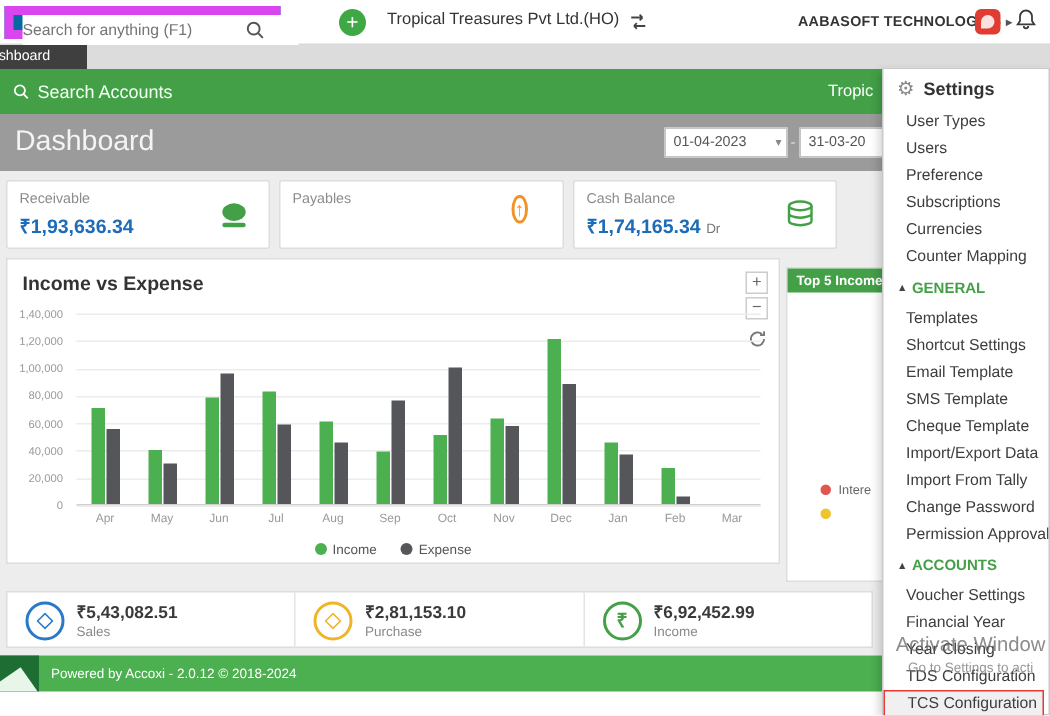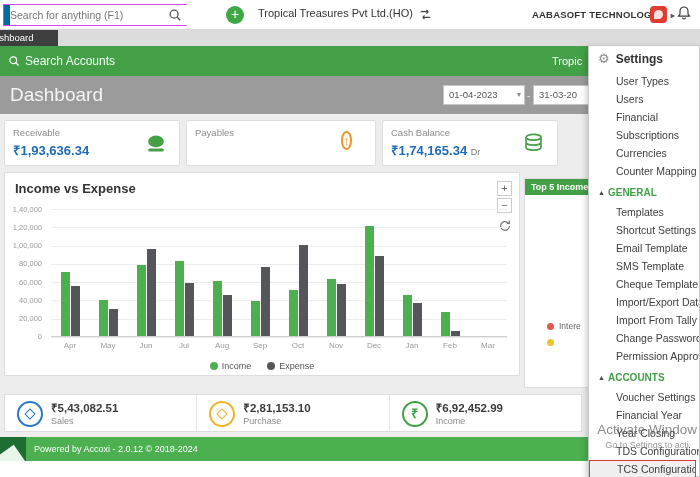--- a/index.html
+++ b/index.html
@@ -1,21 +1,21 @@
 <!DOCTYPE html>
 <html><head>
 <meta charset="utf-8">
 <style>
   * { margin:0; padding:0; box-sizing:border-box; }
   body { background:#fff; font-family:"Liberation Sans", sans-serif; }
   #app { position:relative; width:700px; height:477px; overflow:hidden; background:#fff; }
 
   
   .topbar { position:absolute; left:0; top:0; width:700px; height:30px; background:#fff; border-bottom:1px solid #d9d9d9; }
-  .search-box { position:absolute; left:3px; top:4px; width:184px; height:22px; border:1px solid #d946ef; background:#0369a1; }
+  .search-box { position:absolute; left:3px; top:4px; width:184px; height:22px; border:6px solid #d946ef; background:#0369a1; }
   .search-box input { position:absolute; left:6px; top:0; width:184px; height:20px; border:none; outline:none; font-size:10.5px; color:#444; font-family:"Liberation Sans",sans-serif; }
   .search-box .mag { position:absolute; right:4px; top:3px; width:14px; height:14px; color:#555; }
   .plus-btn { position:absolute; left:226px; top:6px; width:18px; height:18px; border-radius:50%; background:#3fa845; color:#fff; font-size:14px; line-height:16px; text-align:center; cursor:pointer; }
   .company-sel { position:absolute; left:258px; top:7px; font-size:11px; color:#333; cursor:pointer; }
   .swap-ic { position:absolute; left:418px; top:7px; width:15px; height:15px; color:#444; }
   .org-label { position:absolute; left:532px; top:9px; font-size:9.5px; font-weight:bold; color:#333; letter-spacing:.2px; cursor:pointer; }
   .org-caret { font-size:8px; color:#555; margin-left:3px; }
   .red-icon { position:absolute; left:650px; top:6px; width:17px; height:17px; border-radius:4px; background:#e03c31; cursor:pointer; }
   .red-icon:after { content:""; position:absolute; left:4px; top:4px; width:9px; height:9px; border-radius:50% 50% 50% 0; background:#fff; opacity:.85; }
   .bell-ic { position:absolute; left:676px; top:5px; width:17px; height:18px; color:#3b3b3b; cursor:pointer; }
@@ -89,21 +89,21 @@
   
   .footer { position:absolute; left:0; top:437px; width:588px; height:24px; background:#4caf50; }
   .footer-logo { position:absolute; left:0; top:0; width:26px; height:24px; background:#1e6e34; overflow:hidden; }
   .footer-logo:after { content:""; position:absolute; left:-6px; bottom:-10px; width:28px; height:20px; background:#e8f5e9; transform:rotate(-35deg); }
   .footer-text { position:absolute; left:34px; top:0; font-size:9px; color:#fff; line-height:24px; }
 
   
   .settings-panel { position:absolute; left:588px; top:45px; width:112px; height:432px; background:#fff; border:1px solid #c9c9c9; box-shadow:-2px 2px 6px rgba(0,0,0,.18); z-index:50; }
   .settings-head { height:26px; line-height:26px; padding-left:9px; font-size:12px; font-weight:bold; color:#333; }
   .settings-head .gear { color:#8a8a8a; font-size:13px; margin-right:6px; font-weight:normal; }
-  .menu-item { height:18px; line-height:18px; padding-left:27px; font-size:10.5px; color:#3d3d3d; cursor:pointer; white-space:nowrap; overflow:hidden; }
+  .menu-item { height:18px; line-height:18px; padding-left:15px; font-size:10.5px; color:#3d3d3d; cursor:pointer; white-space:nowrap; overflow:hidden; }
   .menu-item.hl { border:1px solid #e53935; background:#f0f0f0; line-height:16px; margin-right:3px; }
   .menu-section { height:20px; line-height:20px; padding-left:9px; font-size:10px; color:#43a047; font-weight:bold; margin-top:3px; cursor:pointer; white-space:nowrap; }
   .menu-section .tri { font-size:7px; color:#444; margin-right:3px; vertical-align:1px; }
 
   
   .watermark { position:absolute; right:3px; top:422px; text-align:center; z-index:70; pointer-events:none; }
   .wm1 { font-size:13.5px; color:rgba(100,100,100,.75); }
   .wm2 { font-size:9px; color:rgba(115,115,115,.75); margin-top:3px; }
 
   svg { display:block; }
@@ -321,21 +321,21 @@
     <div class="footer-text">Powered by Accoxi - 2.0.12 © 2018-2024</div>
   </div>
 
   <div class="settings-panel">
     <div class="settings-head">
       <span class="gear">⚙</span><span>Settings</span>
     </div>
     <div id="menu-items">
         <div class="menu-item">User Types</div>
         <div class="menu-item">Users</div>
-        <div class="menu-item">Financial</div>
+        <div class="menu-item">Preference</div>
         <div class="menu-item">Subscriptions</div>
         <div class="menu-item">Currencies</div>
         <div class="menu-item">Counter Mapping</div>
         <div class="menu-section"><span class="tri">▲</span>GENERAL</div>
         <div class="menu-item">Templates</div>
         <div class="menu-item">Shortcut Settings</div>
         <div class="menu-item">Email Template</div>
         <div class="menu-item">SMS Template</div>
         <div class="menu-item">Cheque Template</div>
         <div class="menu-item">Import/Export Data</div>

